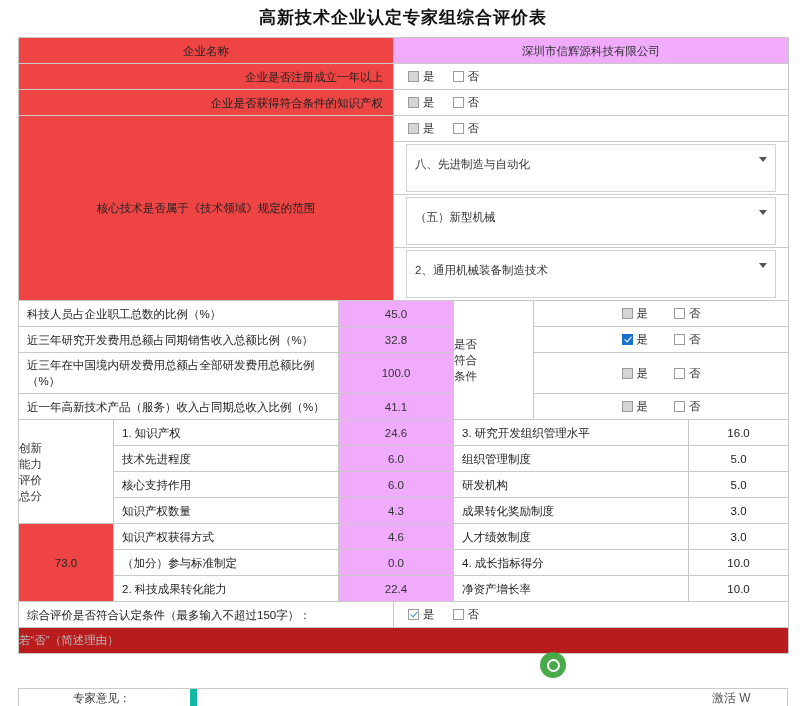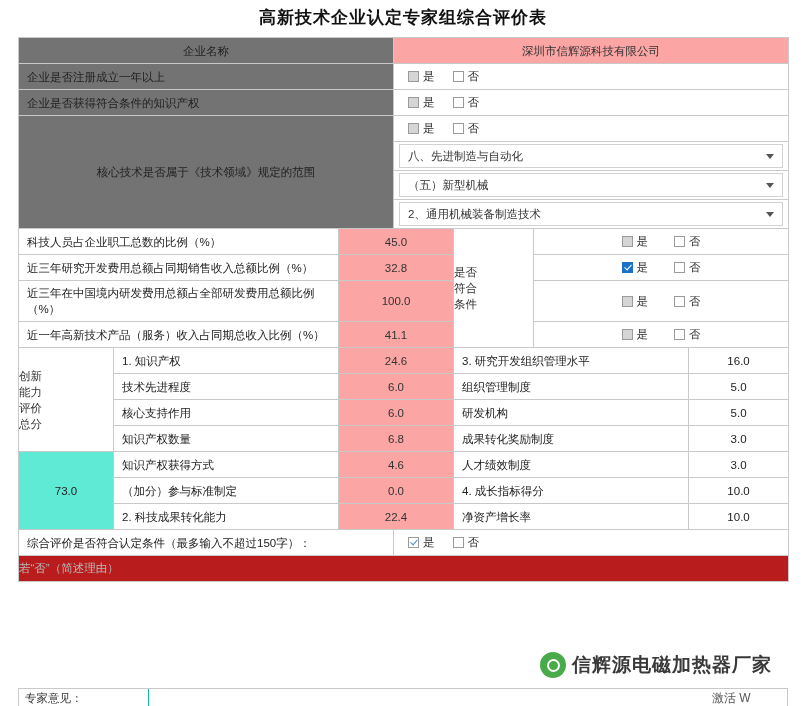--- a/index.html
+++ b/index.html
@@ -43,27 +43,28 @@
     font-size: 11.5px;
   }
   .cell {
     padding: 4px 8px;
     line-height: 16px;
   }
   .label-center {
     text-align: center;
   }
   .label-right {
+    text-align: right;
     padding-right: 10px;
   }
   .grey {
-    background: #737373;
+    background: #ef4444;
   }
   .value-grey {
-    background: #fca5a5;
+    background: #f0abfc;
     text-align: center;
     font-size: 11.5px;
     color: #333;
   }
   .white {
     background: #ffffff;
   }
   
   .ckgroup {
     display: flex;
@@ -121,47 +122,47 @@
     top: 0px;
     width: 3px;
     height: 6px;
     border: solid #4d8ac9;
     border-width: 0 1.6px 1.6px 0;
     transform: rotate(42deg);
   }
   
   .select {
     display: flex;
-    align-items: center;
+    align-items: flex-start;
     justify-content: space-between;
     border: 1px solid #d2d2d2;
     background: #fff;
     height: 22px;
-    margin: 2px 5px;
-    padding: 0 8px;
+    margin: 2px 12px;
+    padding: 12px 8px;
     font-size: 11.5px;
     color: #333;
   }
   .chev {
     width: 0;
     height: 0;
     border-left: 4px solid transparent;
     border-right: 4px solid transparent;
     border-top: 5px solid #555;
     margin-left: 6px;
   }
   .vert-label {
     text-align: left;
     line-height: 16px;
     font-size: 11.5px;
     color: #333;
   }
   .score-big {
     text-align: center;
-    background: #5eead4;
+    background: #ef4444;
     font-size: 12px;
   }
   .note-row td {
     height: 28px;
   }
   .textarea-box {
     height: 58px;
     color: #b9b9b9;
     font-size: 11.5px;
     padding: 6px 8px;
@@ -213,27 +214,28 @@
     left: 18px;
     top: 688px;
     width: 770px;
     height: 18px;
     border-left: 1px solid #c9c9c9;
     border-right: 1px solid #c9c9c9;
     border-top: 1px solid #c9c9c9;
     box-sizing: border-box;
   }
   .bottom-strip .inner {
-    border-right: 1px solid #14b8a6;
+    border-right: 7px solid #14b8a6;
     width: 130px;
     height: 100%;
     box-sizing: border-box;
     font-size: 11.5px;
     color: #333;
     padding: 2px 6px;
+    margin-left: 48px;
   }
 </style>
 </head>
 <body>
 
 <div class="page">
 
   <div class="title">高新技术企业认定专家组综合评价表</div>
 
   <table class="form">
@@ -466,21 +468,21 @@
       </td>
       <td class="white" colspan="2">
         <div class="cell label-center">5.0</div>
       </td>
     </tr>
     <tr>
       <td class="white" colspan="2">
         <div class="cell">知识产权数量</div>
       </td>
       <td class="value-grey" colspan="2">
-        <div class="cell label-center">6.8</div>
+        <div class="cell label-center">4.3</div>
       </td>
       <td class="white" colspan="3">
         <div class="cell">成果转化奖励制度</div>
       </td>
       <td class="white" colspan="2">
         <div class="cell label-center">3.0</div>
       </td>
     </tr>
 
     <tr>
@@ -556,17 +558,16 @@
     </table>
 
   <div class="bottom-strip">
     <div class="inner">专家意见：</div>
   </div>
 
   <div class="wm">
     <span class="wm-circle">
         <span class="dot"></span>
       </span>
-    <span class="wm-text">信辉源电磁加热器厂家</span>
   </div>
   <div class="wm-sub">激活 W</div>
 
 </div>
 
 </body></html>

